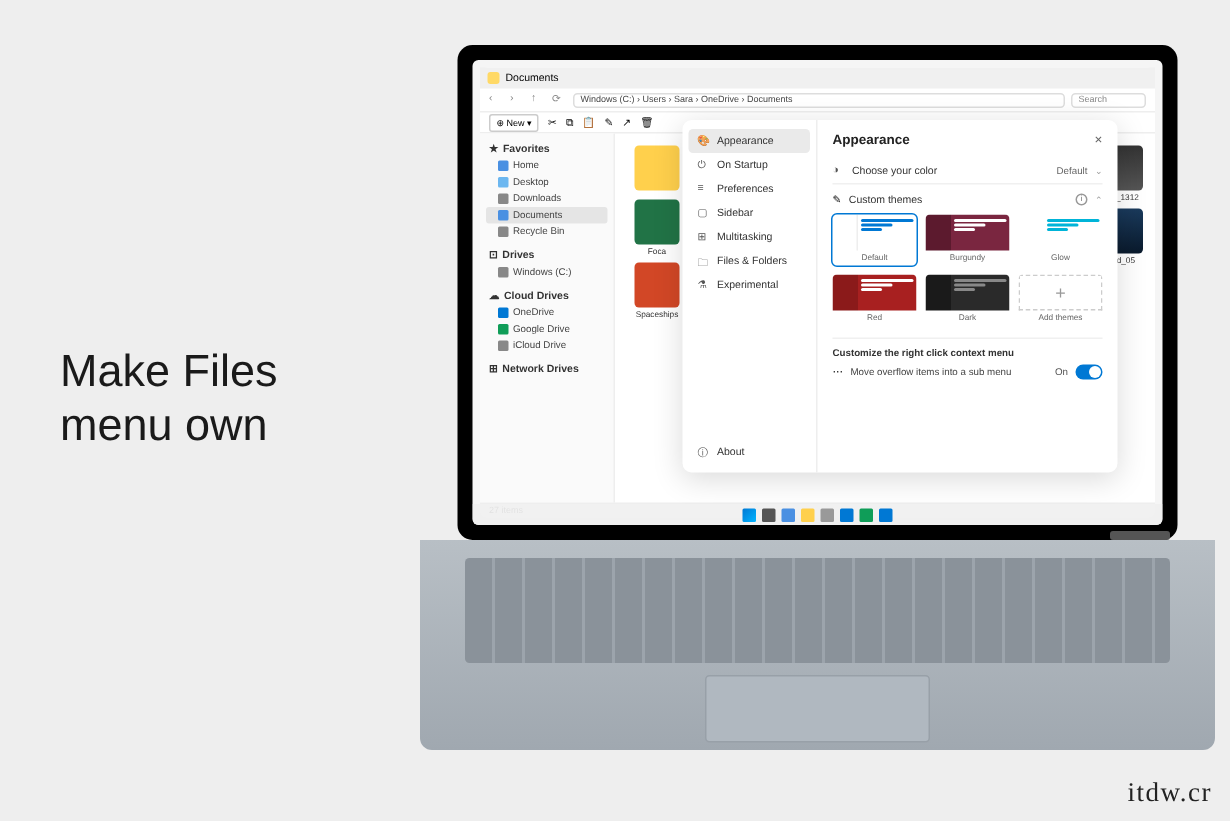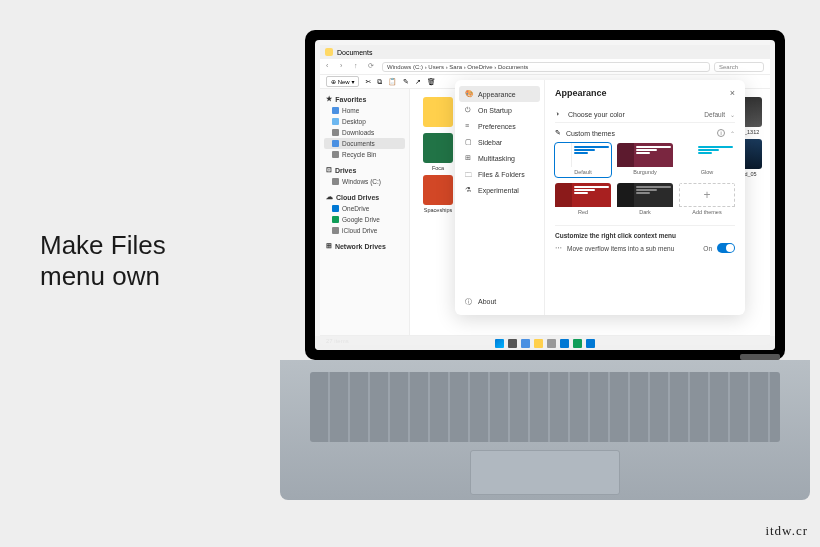--- a/index.html
+++ b/index.html
@@ -1,18 +1,18 @@
 <!DOCTYPE html>
 <html><head>
 <meta charset="utf-8">
 <style>
   * { margin: 0; padding: 0; box-sizing: border-box; font-family: 'Segoe UI', Arial, sans-serif; }
   body { width: 820px; height: 547px; background: #eeeeee; position: relative; overflow: hidden; }
   
-  .marketing-text { position: absolute; left: 40px; top: 230px; font-size: 26px; font-weight: 400; color: #1a1a1a; line-height: 1.2; }
+  .marketing-text { position: absolute; left: 40px; top: 230px; font-size: 30px; font-weight: 400; color: #1a1a1a; line-height: 1.2; }
   
   .laptop { position: absolute; left: 280px; top: 30px; width: 530px; height: 480px; }
   .screen-bezel { width: 480px; height: 330px; background: #000; border-radius: 10px; padding: 10px; margin: 0 auto; }
   .screen { width: 100%; height: 100%; background: #f5f5f5; border-radius: 4px; position: relative; overflow: hidden; }
   
   .explorer { position: absolute; inset: 5px; background: #fff; border-radius: 5px; display: flex; flex-direction: column; font-size: 7px; }
   .titlebar { height: 14px; background: #f0f0f0; display: flex; align-items: center; padding: 0 5px; }
   .titlebar .dot { width: 8px; height: 8px; background: #ffd966; border-radius: 2px; margin-right: 4px; }
   .toolbar { height: 16px; display: flex; align-items: center; padding: 0 6px; gap: 4px; color: #555; border-bottom: 1px solid #eee; }
   .toolbar .nav-btn { width: 10px; height: 10px; color: #888; }
@@ -126,21 +126,21 @@
   .toggle-row .label { flex: 1; font-size: 6.5px; color: #444; }
   .toggle-row .state { font-size: 6.5px; color: #555; }
   .toggle { width: 18px; height: 10px; background: #0078d4; border-radius: 5px; position: relative; }
   .toggle::after { content: ''; position: absolute; right: 1px; top: 1px; width: 8px; height: 8px; background: #fff; border-radius: 50%; }
   
   .keyboard-base { width: 530px; height: 140px; background: linear-gradient(#b8bfc5, #a0a8b0); border-radius: 0 0 8px 8px; margin: 0 auto; padding: 12px 30px; position: relative; }
   .keys { height: 70px; background: repeating-linear-gradient(90deg, #8a929a 0, #8a929a 18px, #9ca4ac 18px, #9ca4ac 20px), repeating-linear-gradient(0deg, #8a929a 0, #8a929a 11px, #9ca4ac 11px, #9ca4ac 13px); border-radius: 3px; }
   .trackpad { width: 150px; height: 45px; background: #b0b8c0; border: 1px solid #98a0a8; border-radius: 3px; margin: 8px auto 0; }
   .hinge { position: absolute; top: -6px; right: 30px; width: 40px; height: 6px; background: #555; border-radius: 2px; }
   
-  .watermark { position: absolute; right: 12px; bottom: 8px; font-size: 13px; color: #222; font-family: serif; letter-spacing: 1px; }
+  .watermark { position: absolute; right: 12px; bottom: 8px; font-size: 18px; color: #222; font-family: serif; letter-spacing: 1px; }
 </style>
 </head>
 <body>
 
 <div class="marketing-text">
   <div>Make Files</div>
   <div>menu own</div>
 </div>
 
 <div class="laptop">

